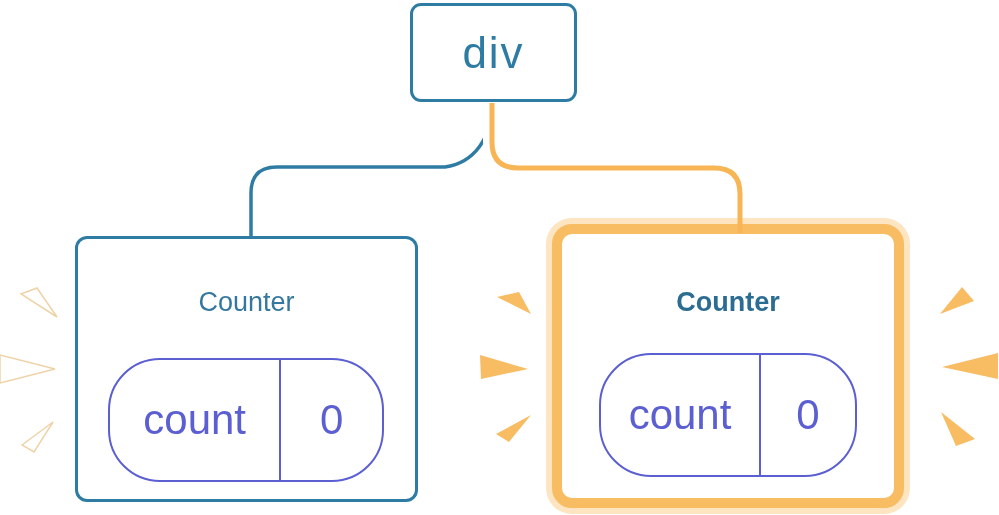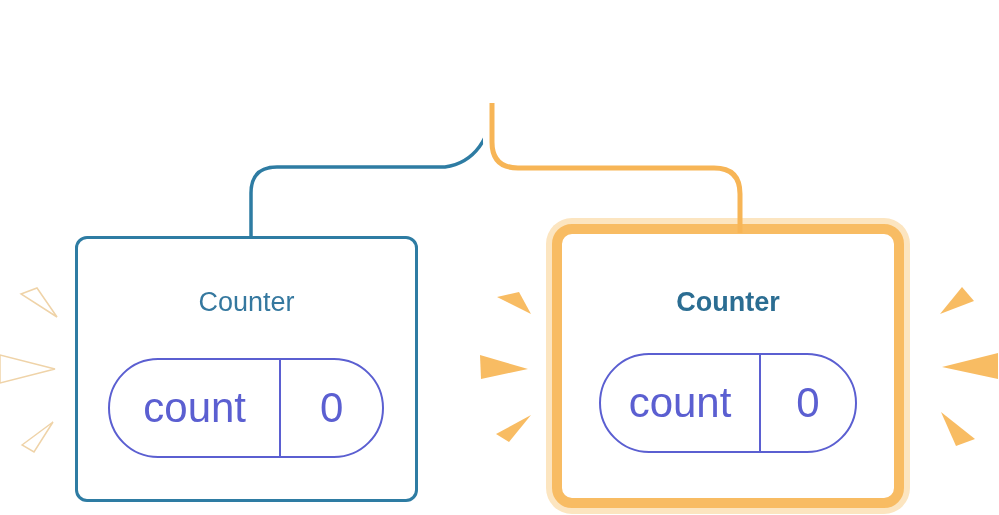--- a/index.html
+++ b/index.html
@@ -83,21 +83,21 @@
     font-weight: 500;
   }
   .counter-right-inner .counter-title {
     top: 47px;
     color: #2b6d92;
     font-weight: 800;
   }
 
   .state-pill {
     position: absolute;
-    height: 100px;
+    height: 124px;
     border: 2px solid #5b5fd1;
     border-radius: 52px;
     display: flex;
     background: #ffffff;
     overflow: hidden;
   }
   .counter-left .state-pill {
     top: 119px; left: 30px; width: 276px;
   }
   .counter-right-inner .state-pill {
@@ -113,20 +113,23 @@
     flex: 0 0 63%;
     border-right: 2px solid #5b5fd1;
   }
   .state-pill .cell-value { flex: 1 1 auto; }
 </style>
 </head>
 <body>
 
 <div class="canvas">
 
+  <div class="root-node">
+    <span class="label">div</span>
+  </div>
 
   <div class="counter-left">
     <div class="counter-title">Counter</div>
     <div class="state-pill">
       <div class="cell cell-name">count</div>
       <div class="cell cell-value">0</div>
     </div>
   </div>
 
   <div class="counter-right-outer">

